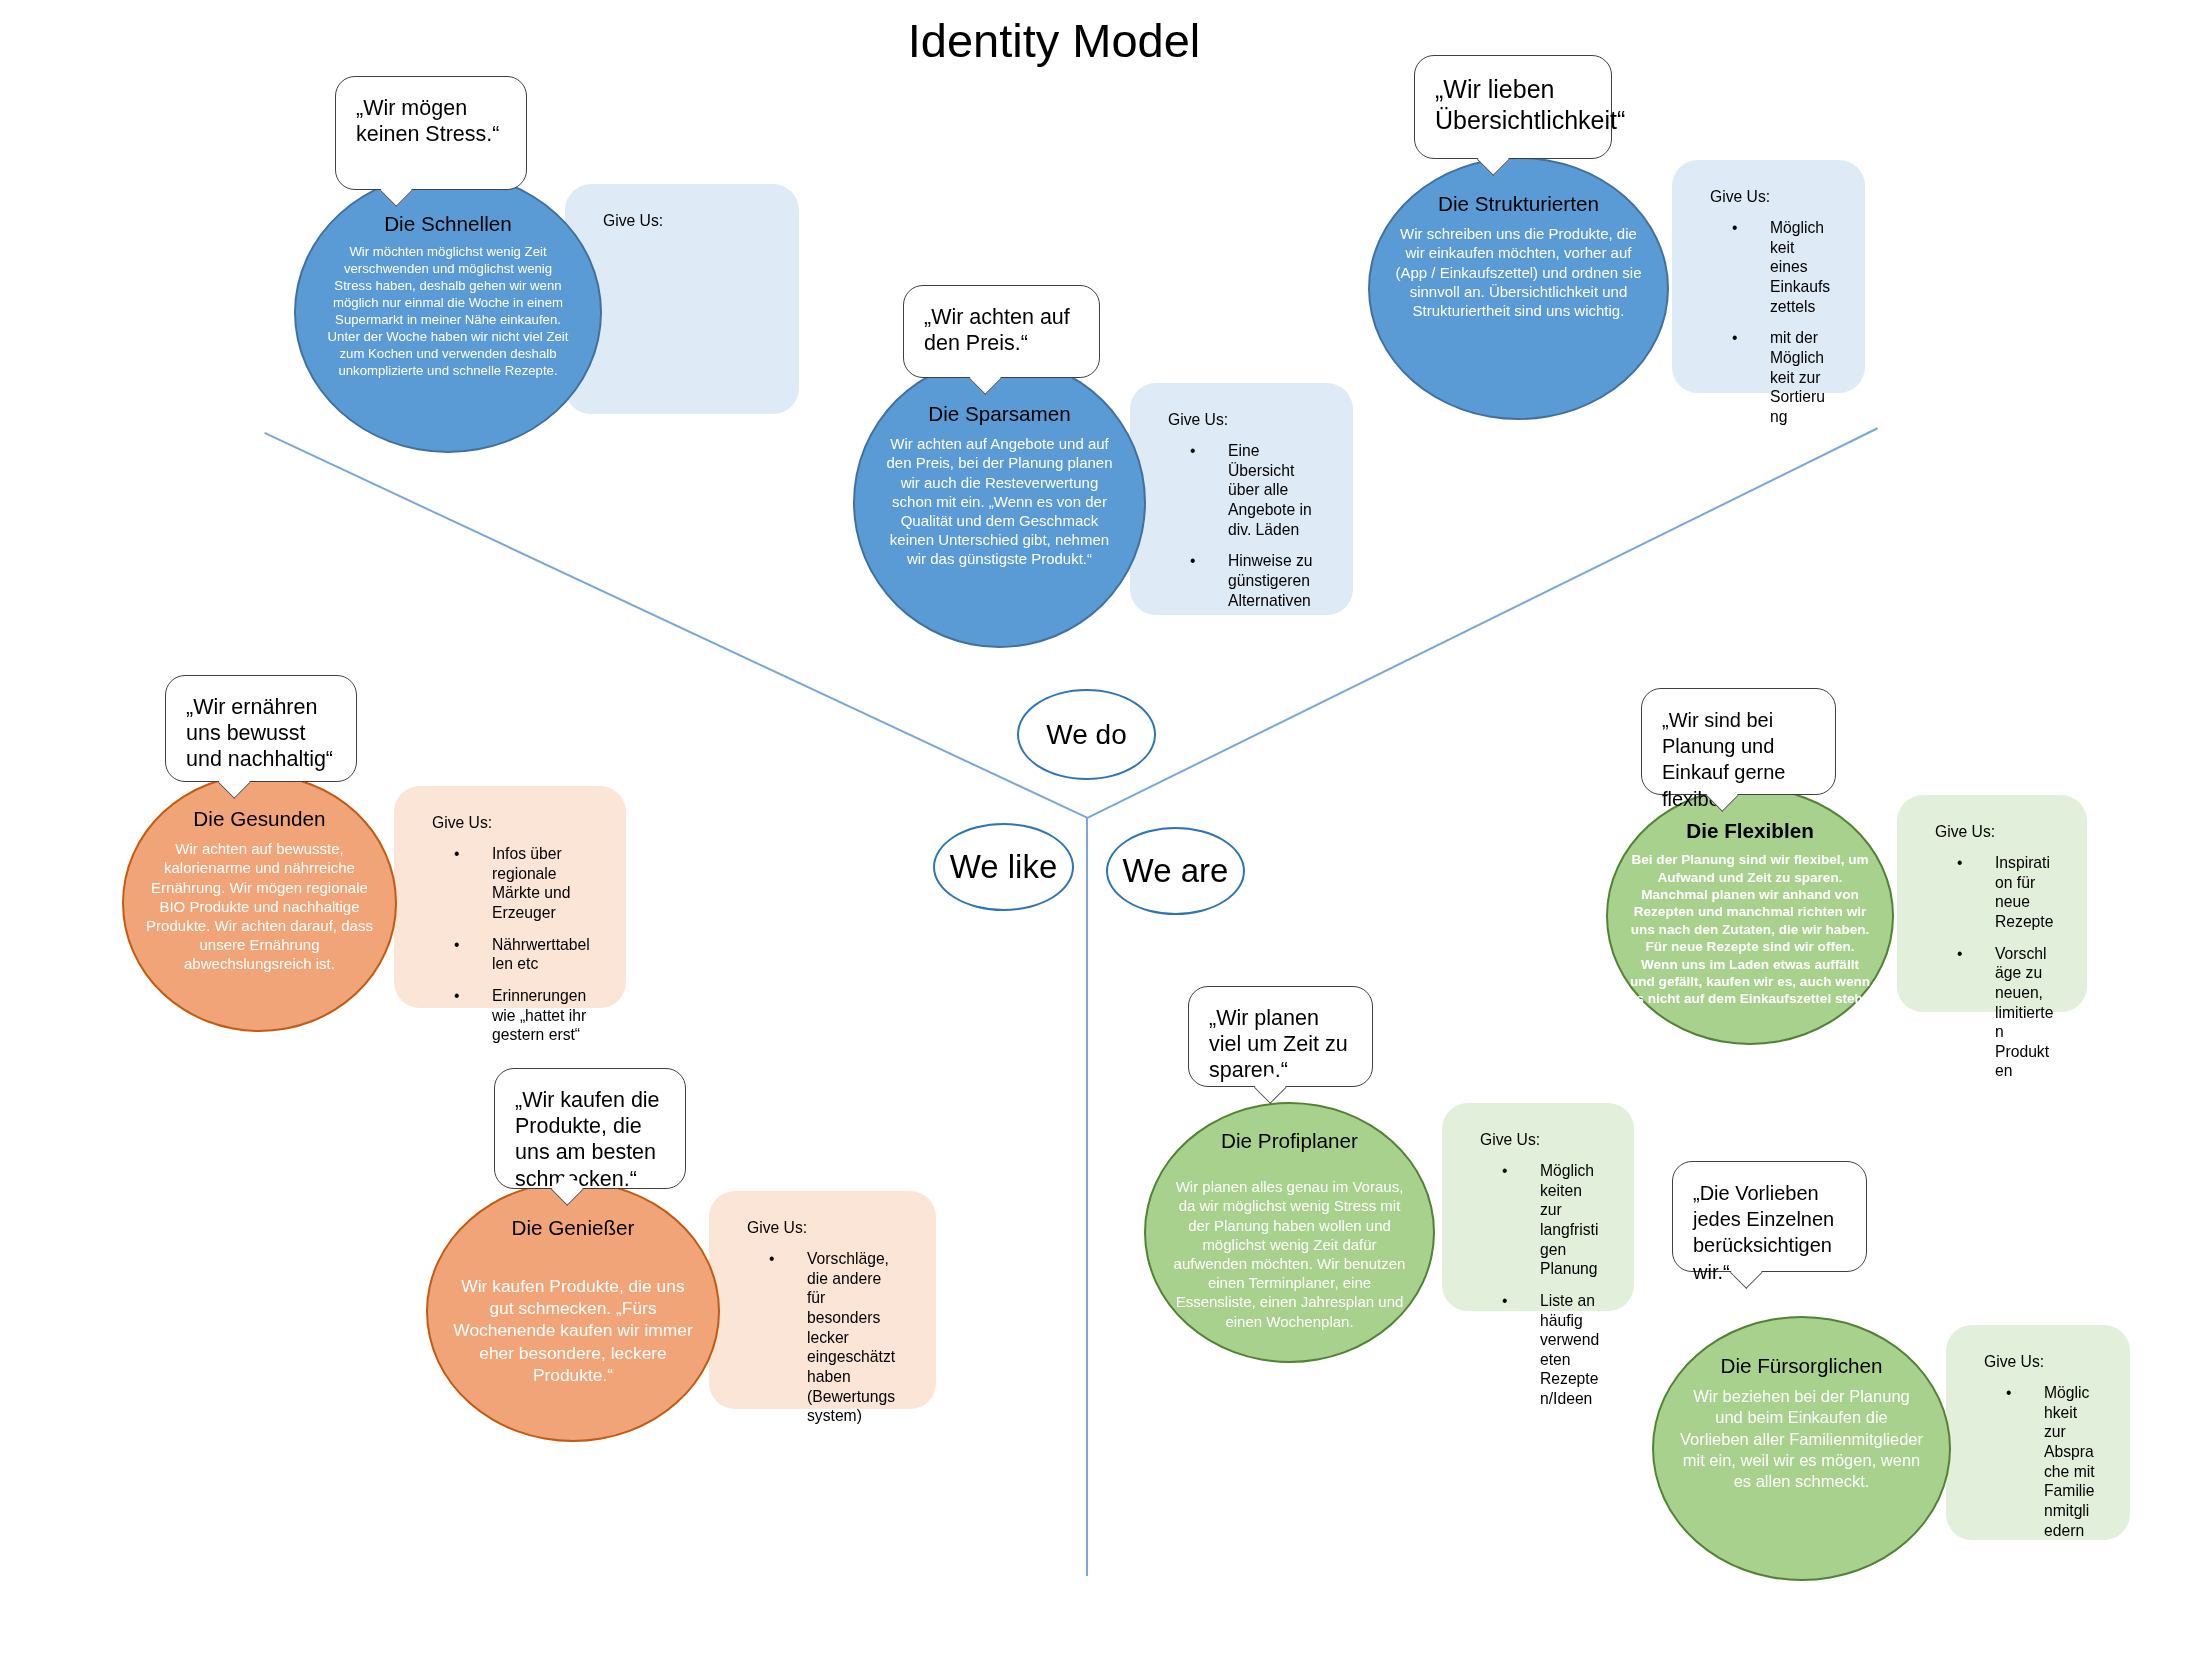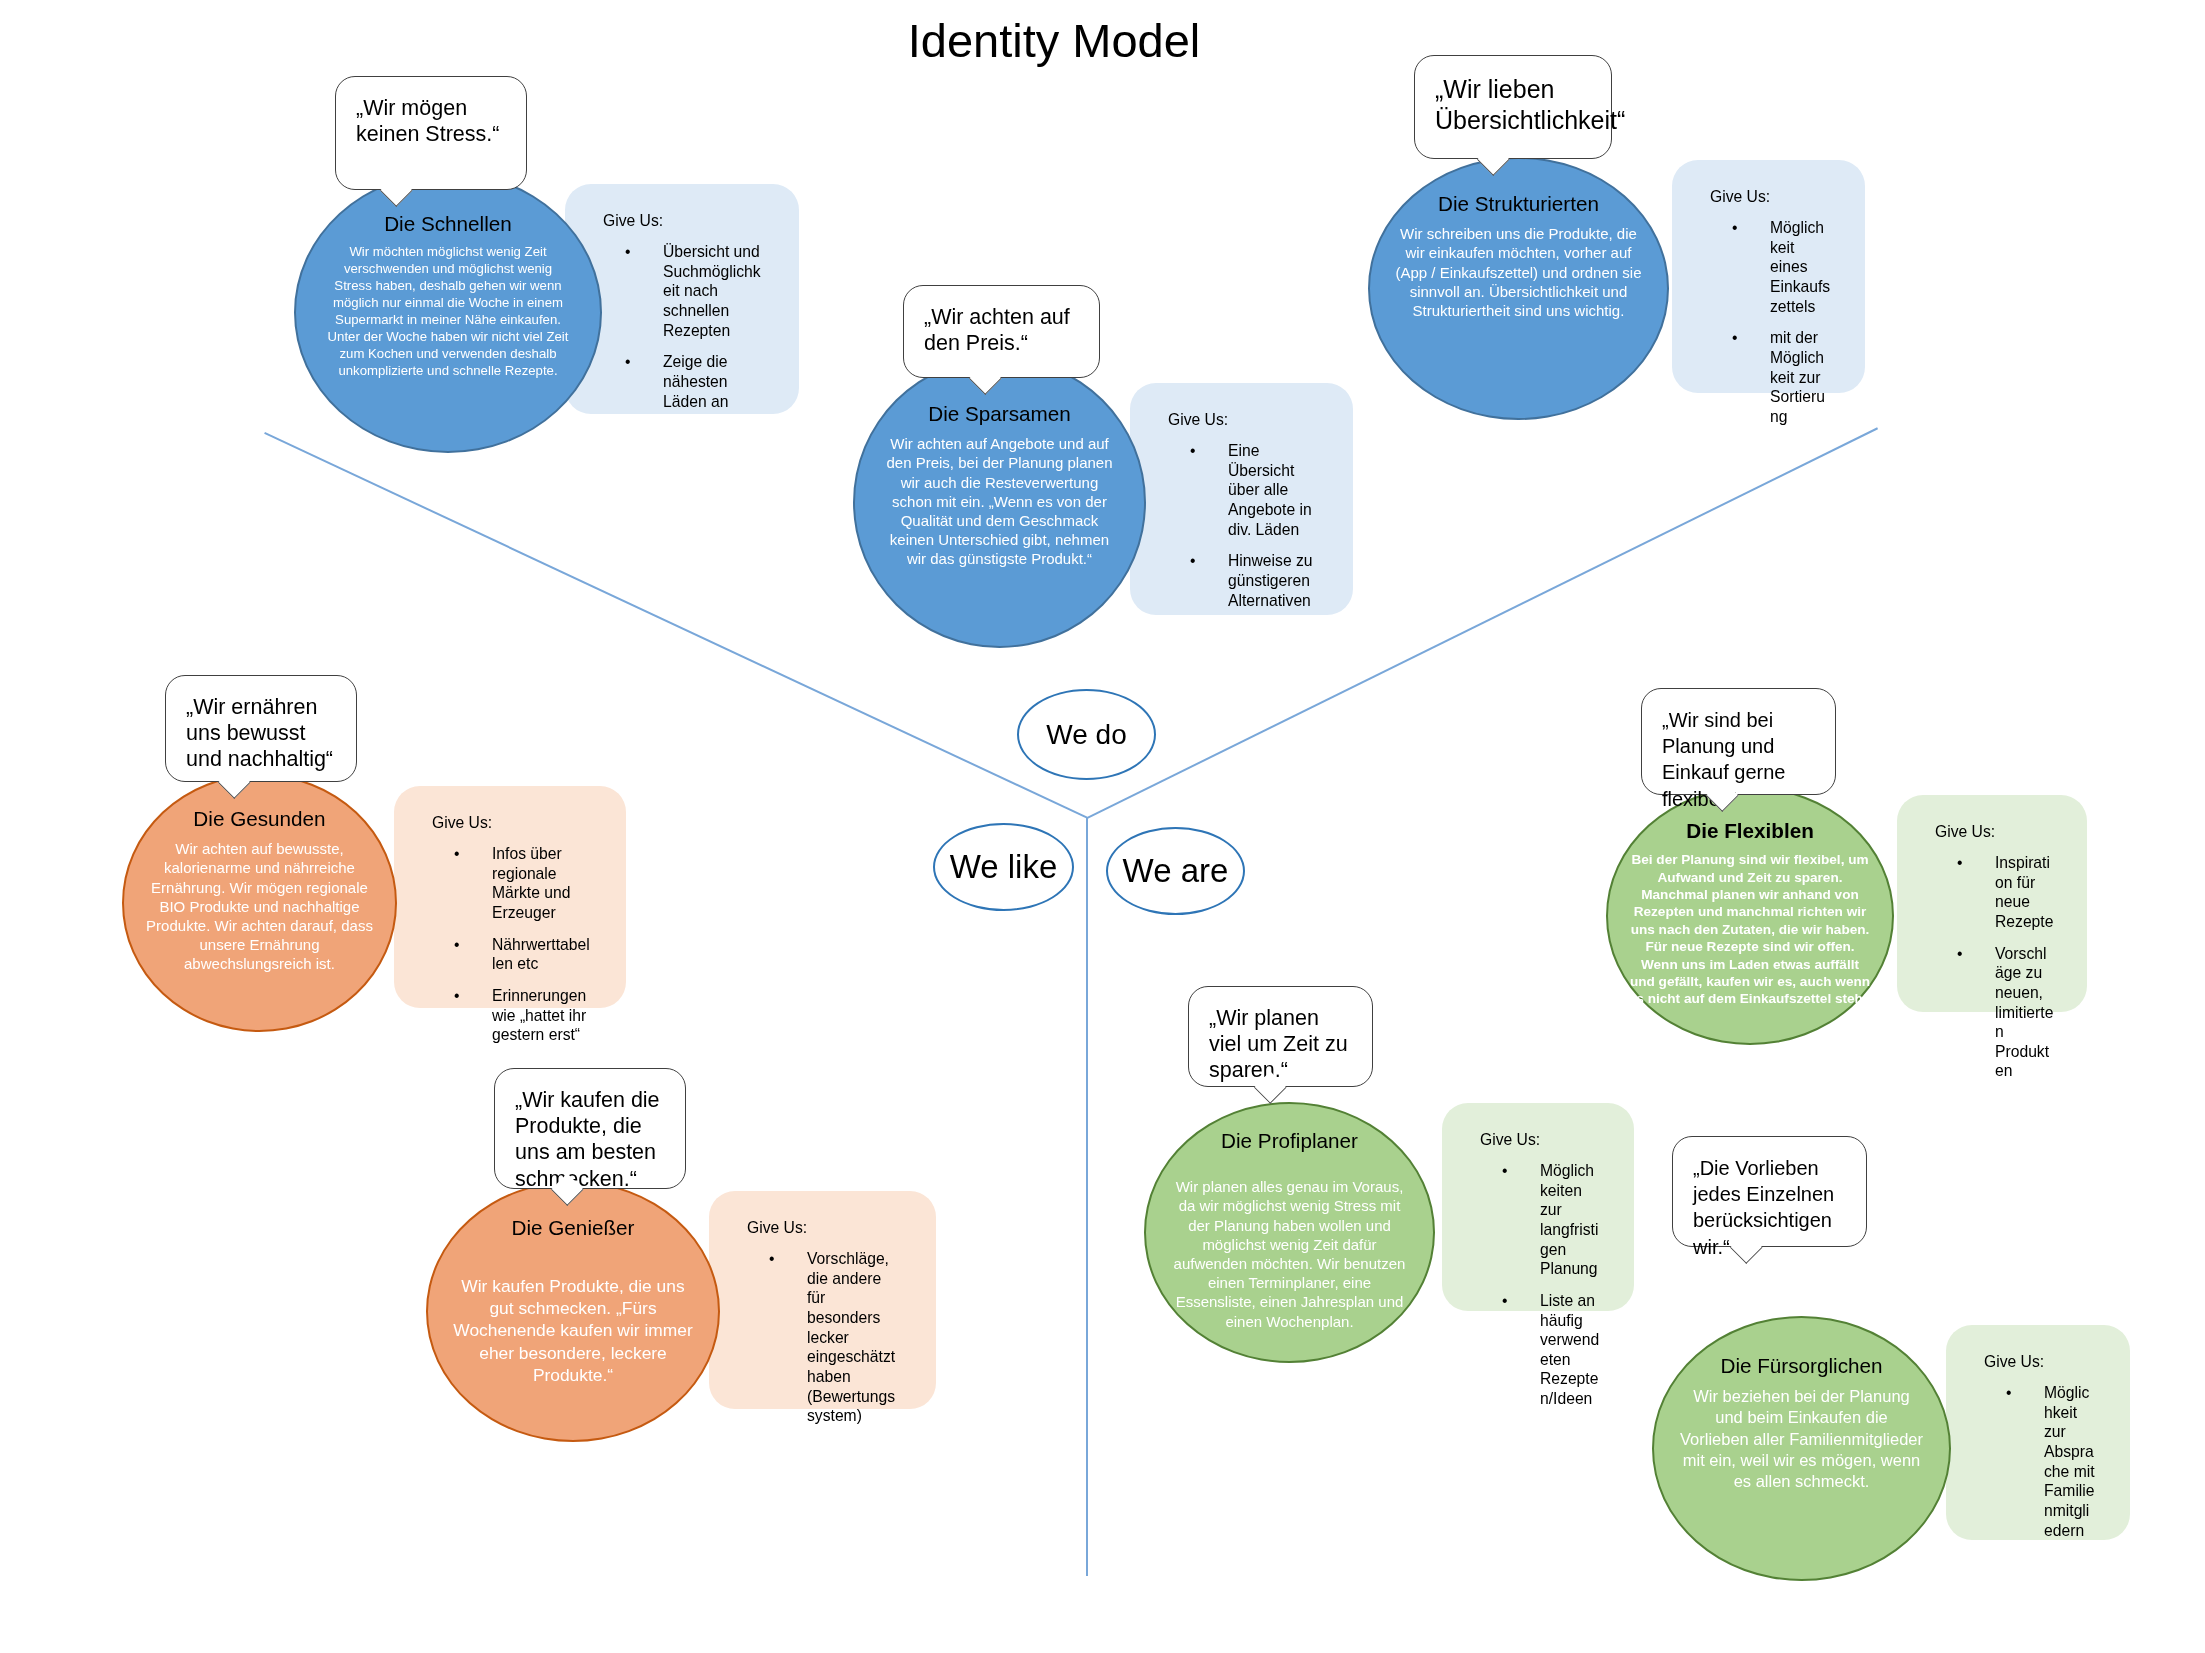--- a/index.html
+++ b/index.html
@@ -87,21 +87,21 @@
   .b6 .qt{font-size:20px;}
   .c6{left:1606px;top:787px;width:288px;height:258px;padding-top:30px;font-weight:bold;}
   .c6 .desc{font-size:13.6px;padding:0 20px;}
   .g6{left:1897px;top:795px;width:190px;height:217px;}
 
   .b7{left:1188px;top:986px;width:185px;height:101px;} .b7::after{left:38%;}
   .c7{left:1144px;top:1102px;width:291px;height:261px;padding-top:25px;gap:16px;}
   .c7 .desc{font-size:15px;padding:0 21.5px;}
   .g7{left:1442px;top:1103px;width:192px;height:208px;}
 
-  .b8{left:1672px;top:1136px;width:195px;height:111px;} .b8::after{left:32%;}
+  .b8{left:1672px;top:1161px;width:195px;height:111px;} .b8::after{left:32%;}
   .b8 .qt{font-size:20px;}
   .c8{left:1652px;top:1316px;width:299px;height:265px;padding-top:36px;}
   .c8 .desc{font-size:16.5px;}
   .g8{left:1946px;top:1325px;width:184px;height:215px;}
 </style>
 </head>
 <body>
 
 <div class="main-title">Identity Model</div>
 
@@ -116,24 +116,20 @@
 <div class="persona t-blue">
   <div class="bubble b1">
     <span class="qt">„Wir mögen keinen Stress.“</span>
   </div>
   <div class="circle c1">
     <div class="cname">Die Schnellen</div>
     <div class="desc">Wir möchten möglichst wenig Zeit verschwenden und möglichst wenig Stress haben, deshalb gehen wir wenn möglich nur einmal die Woche in einem Supermarkt in meiner Nähe einkaufen. Unter der Woche haben wir nicht viel Zeit zum Kochen und verwenden deshalb unkomplizierte und schnelle Rezepte.</div>
   </div>
   <div class="givebox g1">
     <div class="glabel">Give Us:</div>
-    <ul>
-      <li>Übersicht und Suchmöglichkeit nach schnellen Rezepten</li>
-      <li>Zeige die nähesten Läden an</li>
-    </ul>
   </div>
 </div>
 
 <div class="persona t-blue">
   <div class="bubble b2">
     <span class="qt">„Wir achten auf den Preis.“</span>
   </div>
   <div class="circle c2">
     <div class="cname">Die Sparsamen</div>
     <div class="desc">Wir achten auf Angebote und auf den Preis, bei der Planung planen wir auch die Resteverwertung schon mit ein. „Wenn es von der Qualität und dem Geschmack keinen Unterschied gibt, nehmen wir das günstigste Produkt.“</div>

